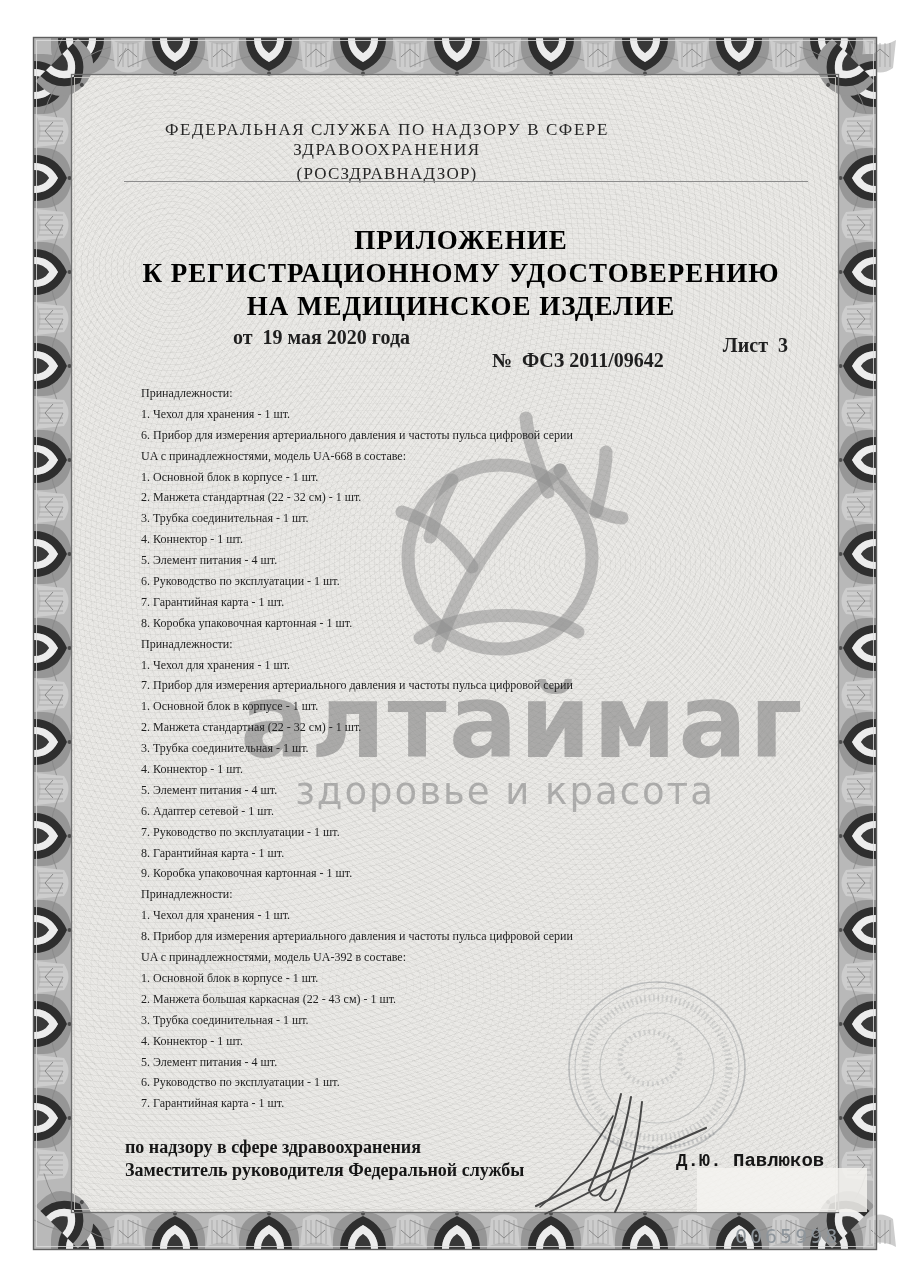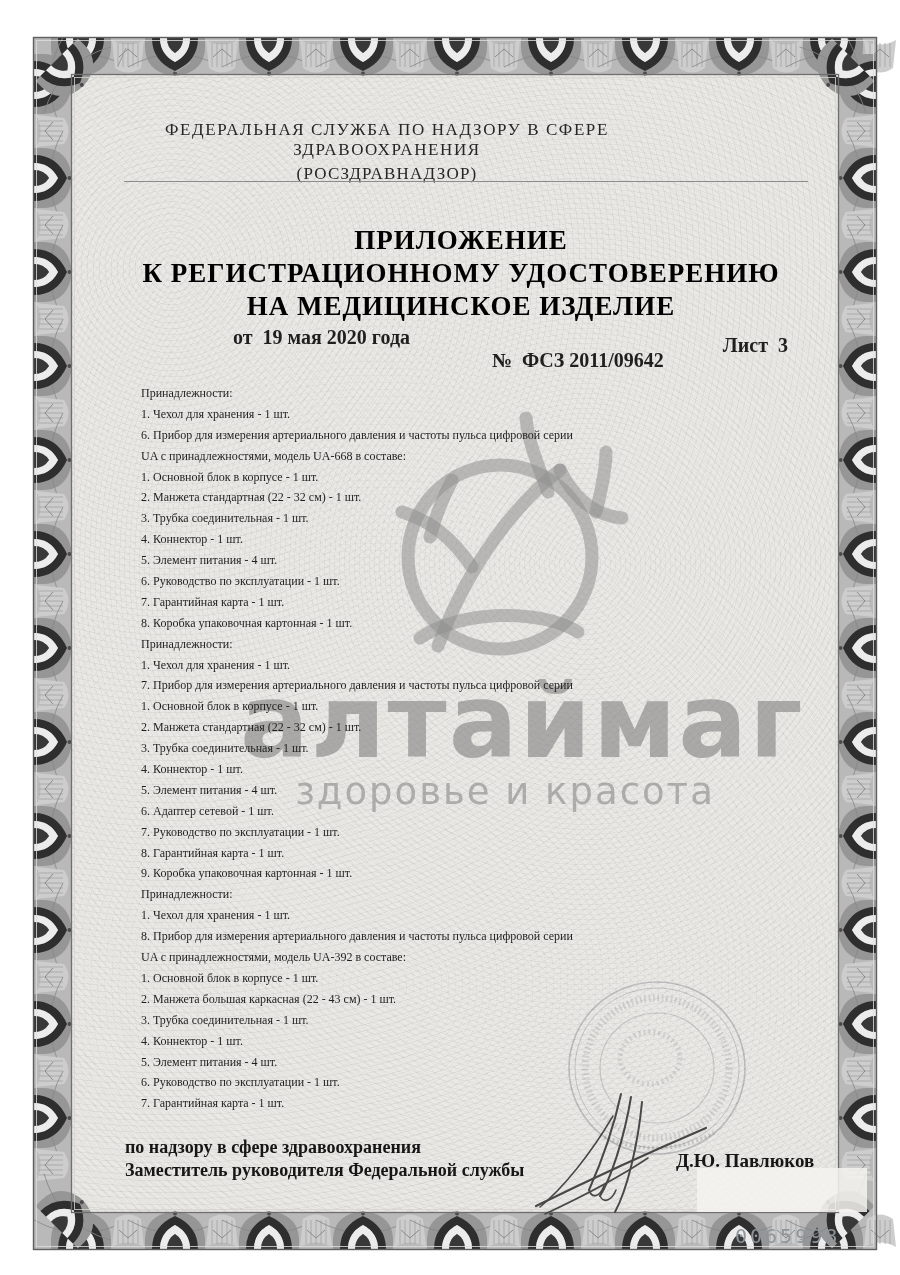--- a/index.html
+++ b/index.html
@@ -28,21 +28,21 @@
   .hrule{position:absolute;left:124px;top:181px;width:684px;height:1px;background:#8c8c8c;}
   .doc-title{position:absolute;left:72px;top:188px;width:778px;text-align:center;
     font-weight:bold;font-size:27px;line-height:33px;letter-spacing:1px;color:#000000;margin-top:36px;}
   .dateline{position:absolute;left:0;top:303px;width:721px;font-weight:bold;font-size:20px;white-space:pre;}
   .date{position:absolute;left:233px;}
   .number{position:absolute;left:492px;}
   .sheet{position:absolute;right:112px;top:334px;font-weight:bold;font-size:20px;white-space:pre;}
   .body-lines{position:absolute;left:125px;top:383px;width:690px;font-size:12px;margin-left:16px;}
   .bline{height:20.9px;line-height:20.9px;white-space:nowrap;}
   .signer{position:absolute;left:125px;top:1136px;font-weight:bold;font-size:18px;line-height:23px;color:#161616;}
-  .signer-name{position:absolute;left:676px;top:1150px;font-weight:bold;font-size:19px;color:#161616;}
+  .signer-name{position:absolute;left:676px;top:1150px;font-weight:bold;font-size:19px;color:#161616;font-family:Liberation Mono, monospace;}
   .serial{position:absolute;left:735px;top:1224px;font-family:"DejaVu Sans Mono", monospace;
     font-size:20px;letter-spacing:3px;color:#8e959b;}
 </style>
 </head>
 <body>
 
 <div class="page">
 
   <div class="paper"></div>
 

